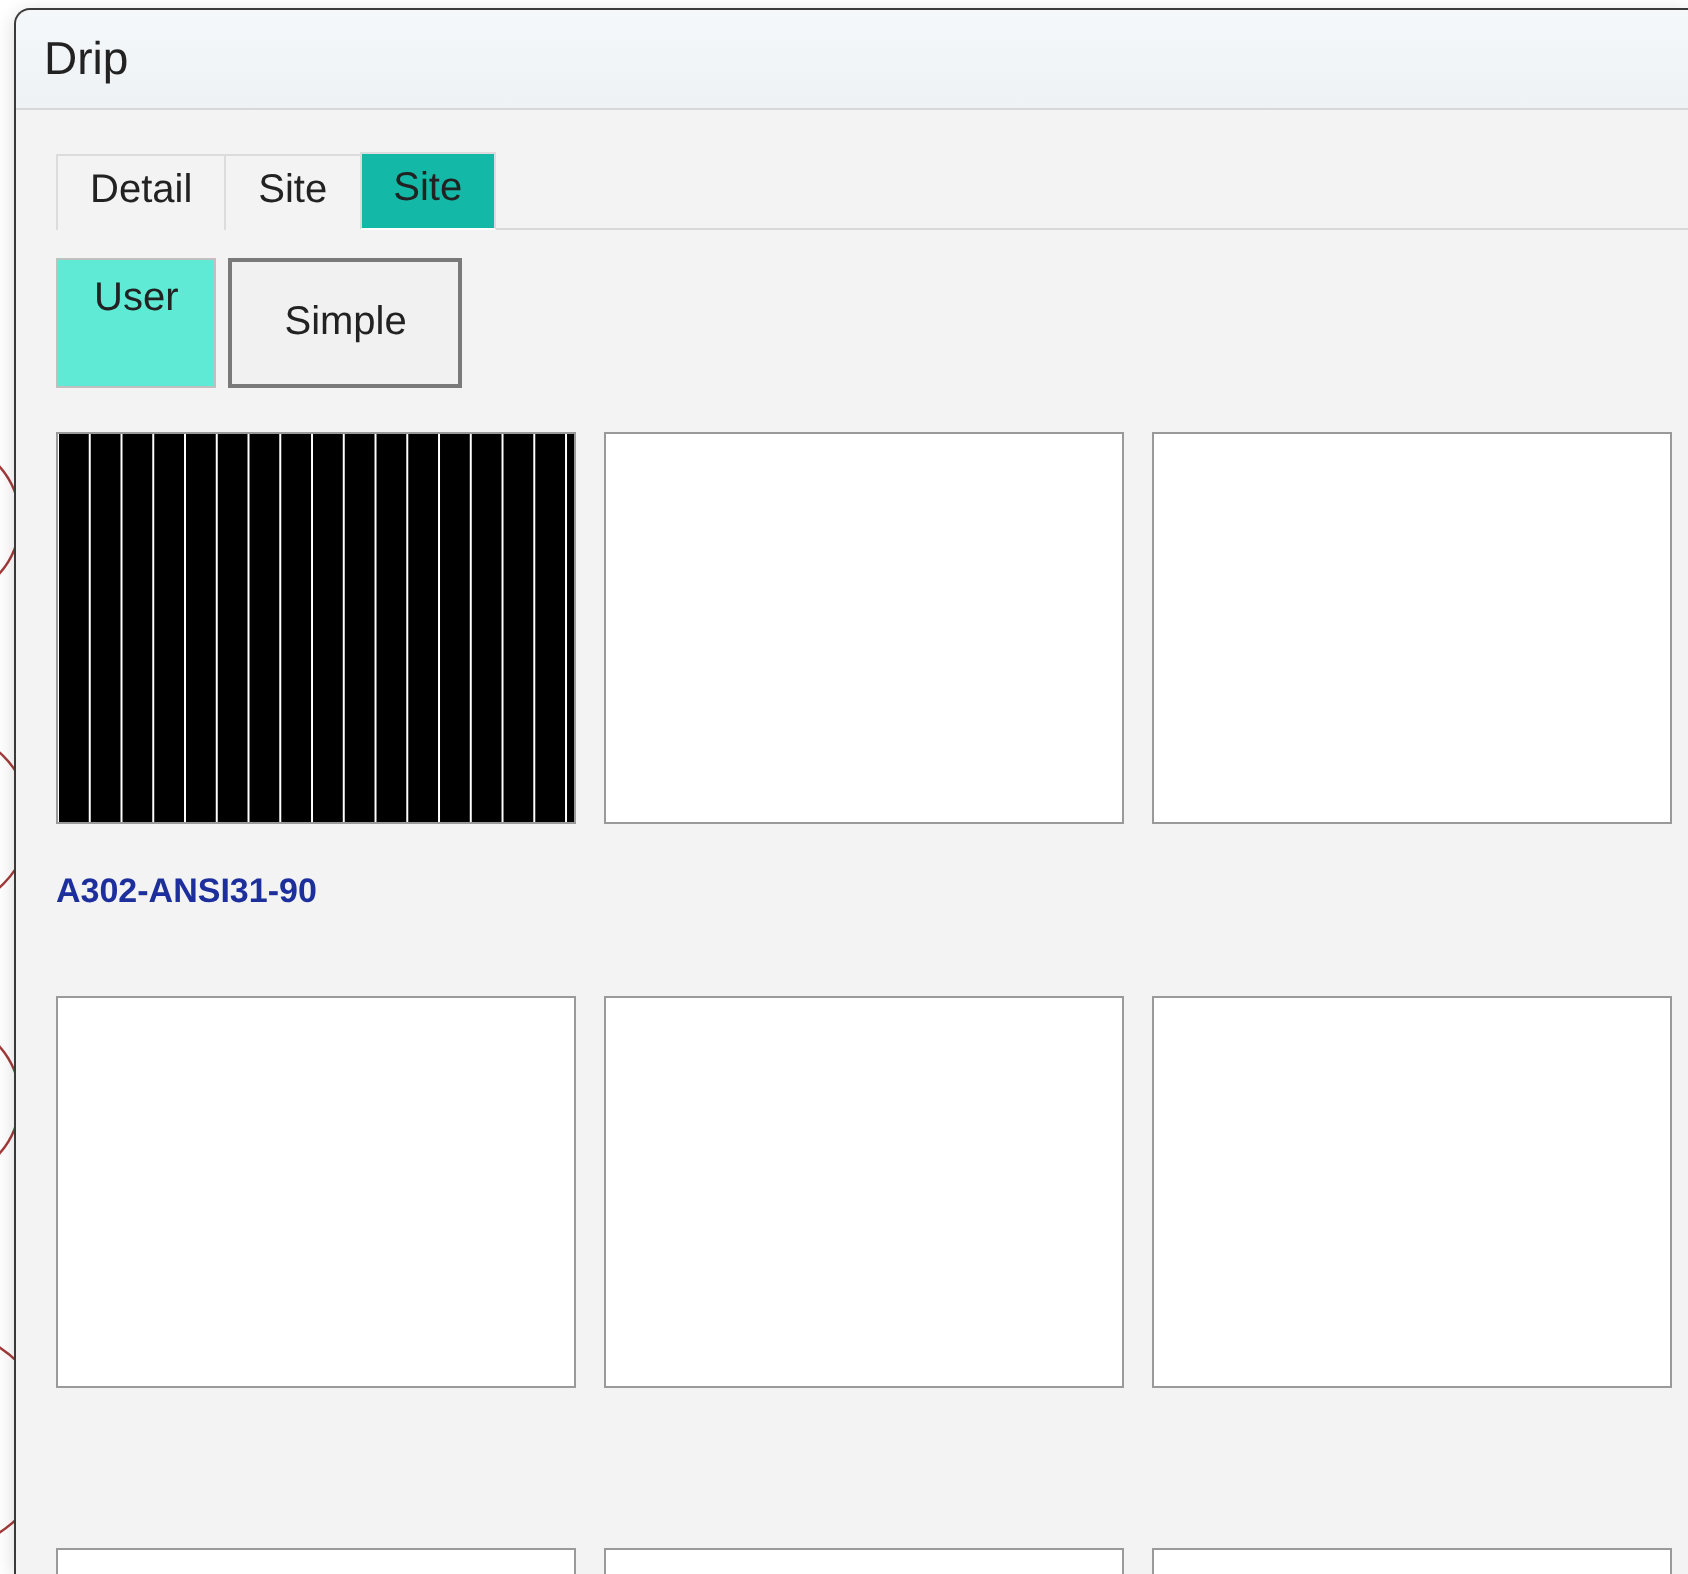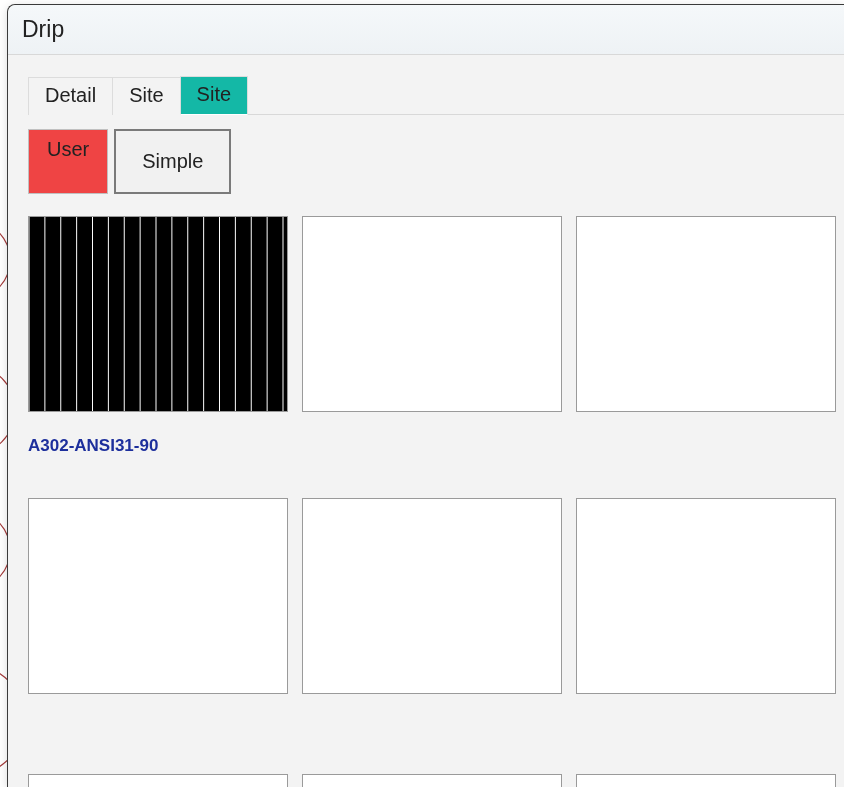--- a/index.html
+++ b/index.html
@@ -82,21 +82,21 @@
     }
     .buttons-row {
       display: flex;
       gap: 6px;
       padding: 14px 0 0 0;
     }
     .btn {
       padding: 8px 18px;
       font-size: 20px;
       color: #222;
-      background: #ef4444;
+      background: #5eead4;
       border: 1px solid #c0c0c0;
       cursor: default;
     }
     .btn.selected {
       background: #f1f1f1;
       border: 2px solid #7a7a7a;
       padding: 19px 26px;
     }
     .grid {
       padding: 22px 0 0 0;

